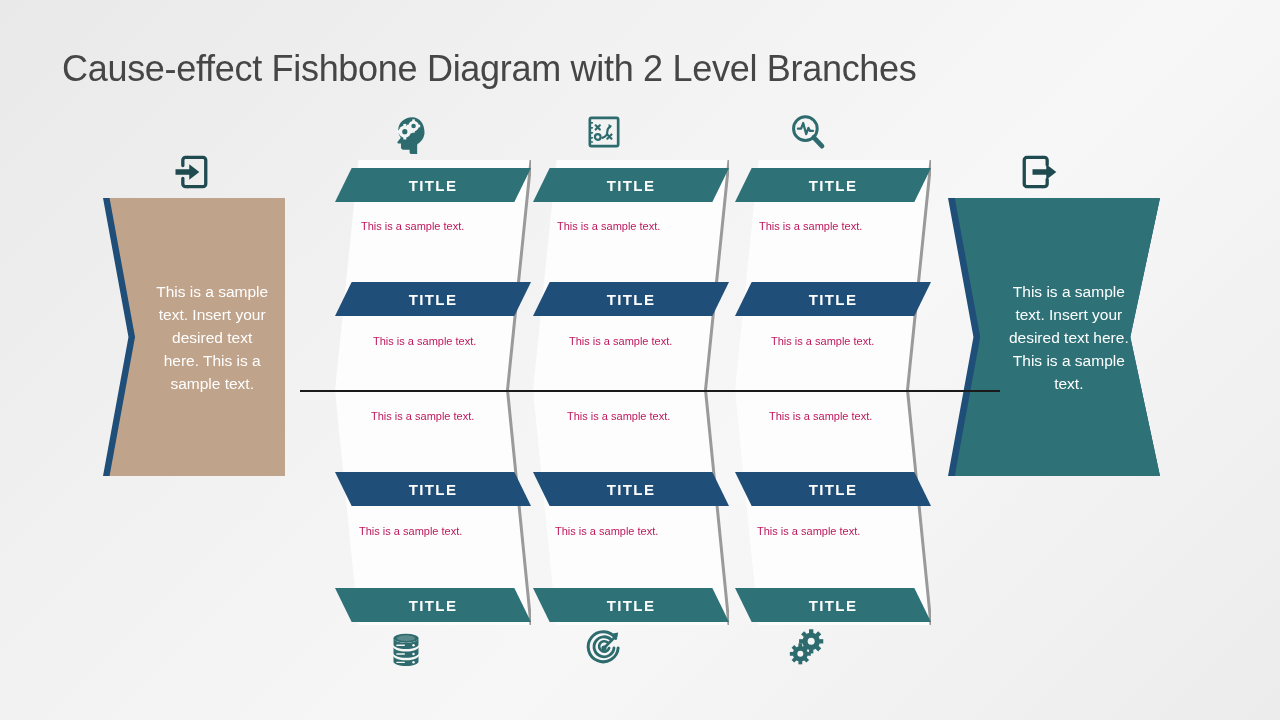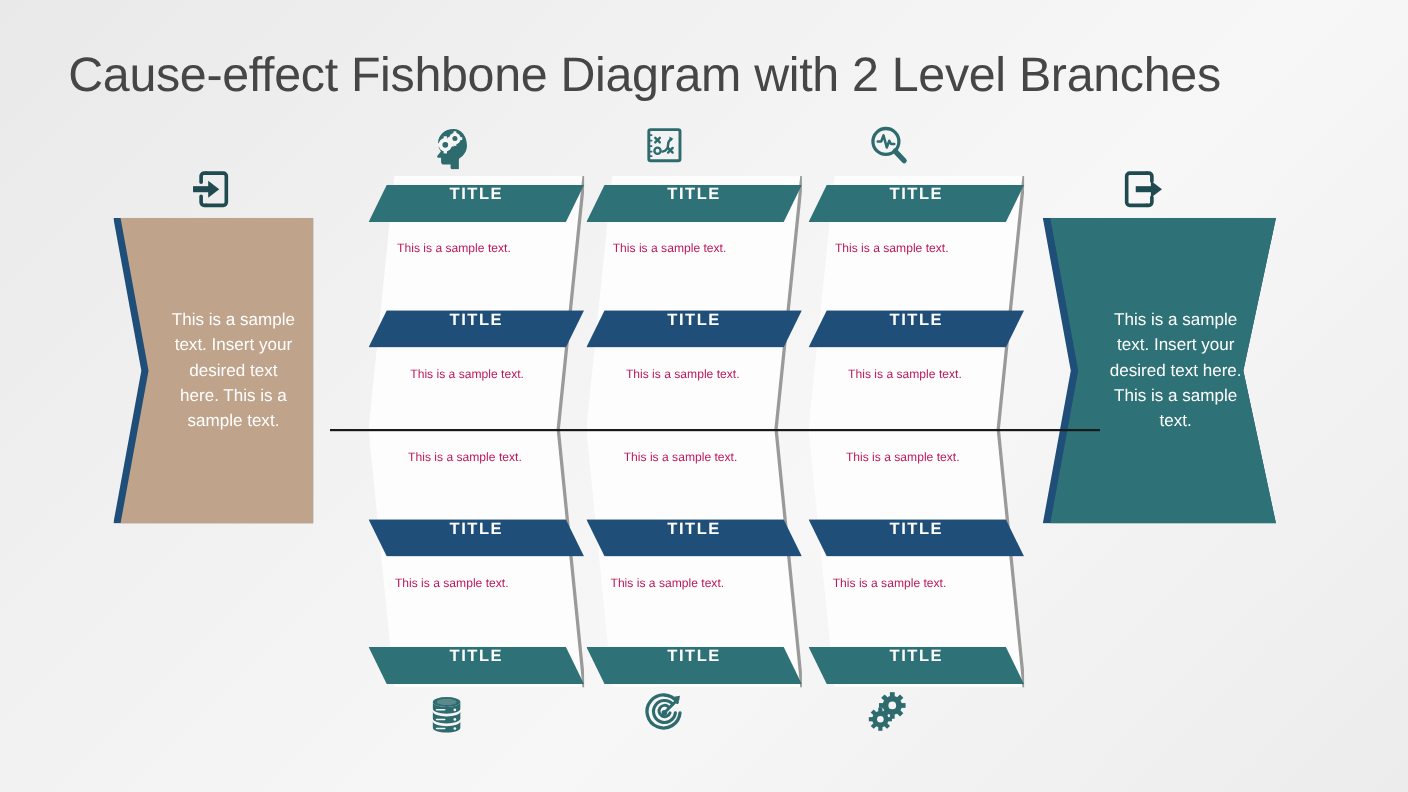--- a/index.html
+++ b/index.html
@@ -19,21 +19,21 @@
     width: 1280px;
     height: 720px;
   }
 
   
   #slide-title {
     position: absolute;
     left: 62px;
     top: 42px;
     width: 1100px;
-    font-size: 44px;
+    font-size: 36px;
     line-height: 54px;
     color: #464646;
     letter-spacing: -0.3px;
     white-space: nowrap;
   }
 
   
   .spine {
     position: absolute;
     left: 300px;
@@ -126,20 +126,21 @@
     pointer-events: none;
   }
 
   .bar {
     position: absolute;
     left: 0;
     width: 100%;
     height: 34px;
     z-index: 8;
     display: flex;
+    align-items: center;
     justify-content: center;
   }
   .bar span {
     color: #ffffff;
     font-size: 15px;
     font-weight: bold;
     letter-spacing: 1.4px;
   }
   .bar.teal { background: #2e7278; }
   .bar.blue { background: #1f4e79; }

